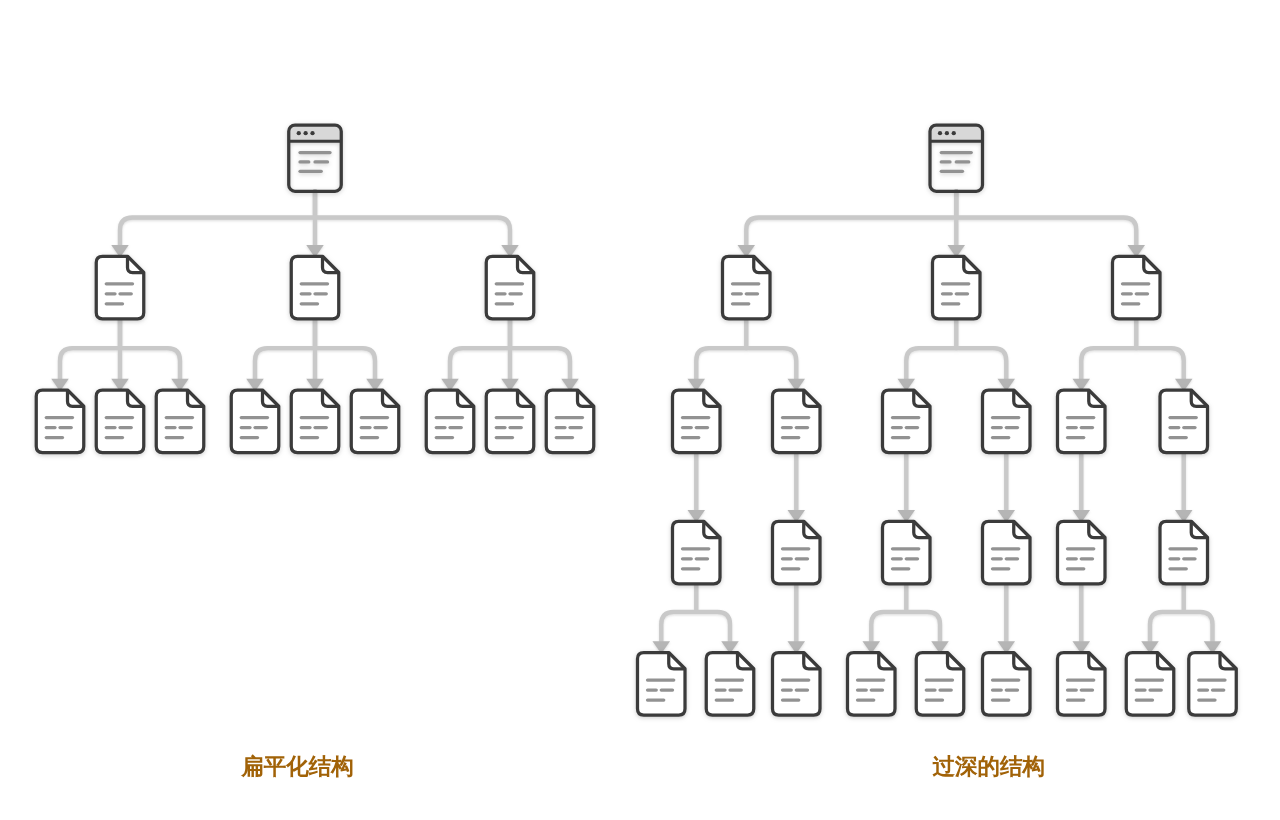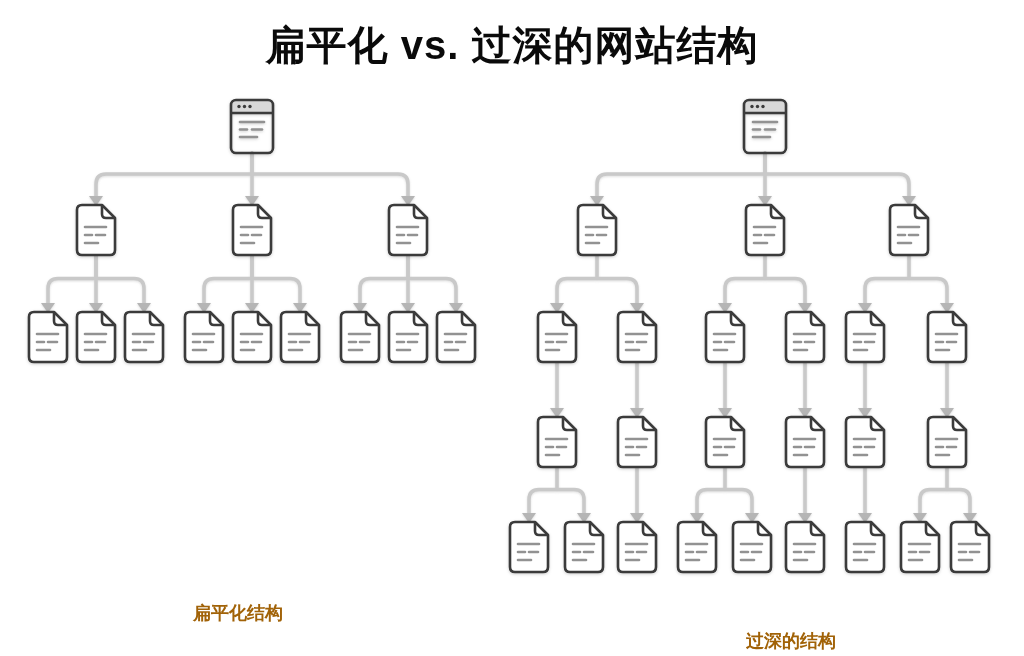--- a/index.html
+++ b/index.html
@@ -447,16 +447,15 @@
             <path d="M 956 522 H 976 L 989 535 V 567 Q 989 572 984 572 H 956 Q 951 572 951 567 V 527 Q 951 522 956 522 Z" fill="#ffffff" stroke="#3b3b3b" stroke-width="2.6" stroke-linejoin="round"></path>
             <path d="M 976 522 V 531 Q 976 535 980 535 H 989" fill="none" stroke="#3b3b3b" stroke-width="2.6" stroke-linejoin="round"></path>
             <line stroke="#929292" stroke-width="2.6" stroke-linecap="round" x1="959" y1="544" x2="980" y2="544"></line>
             <line stroke="#929292" stroke-width="2.6" stroke-linecap="round" x1="959" y1="552" x2="966" y2="552"></line>
             <line stroke="#929292" stroke-width="2.6" stroke-linecap="round" x1="970" y1="552" x2="979" y2="552"></line>
             <line stroke="#929292" stroke-width="2.6" stroke-linecap="round" x1="959" y1="560" x2="972" y2="560"></line>
           </g>
         </g>
       </g>
     </svg>
-  <div class="title">扁平化 vs. 过深的网站结构</div>
   <div class="caption" id="caption-0" style="left: 238px; top: 601px;">扁平化结构</div>
-  <div class="caption" id="caption-1" style="left: 791px; top: 601px; margin-top: 28px;">过深的结构</div>
+  <div class="caption" id="caption-1" style="left: 791px; top: 601px;">过深的结构</div>
 </div>
 
 </body></html>

